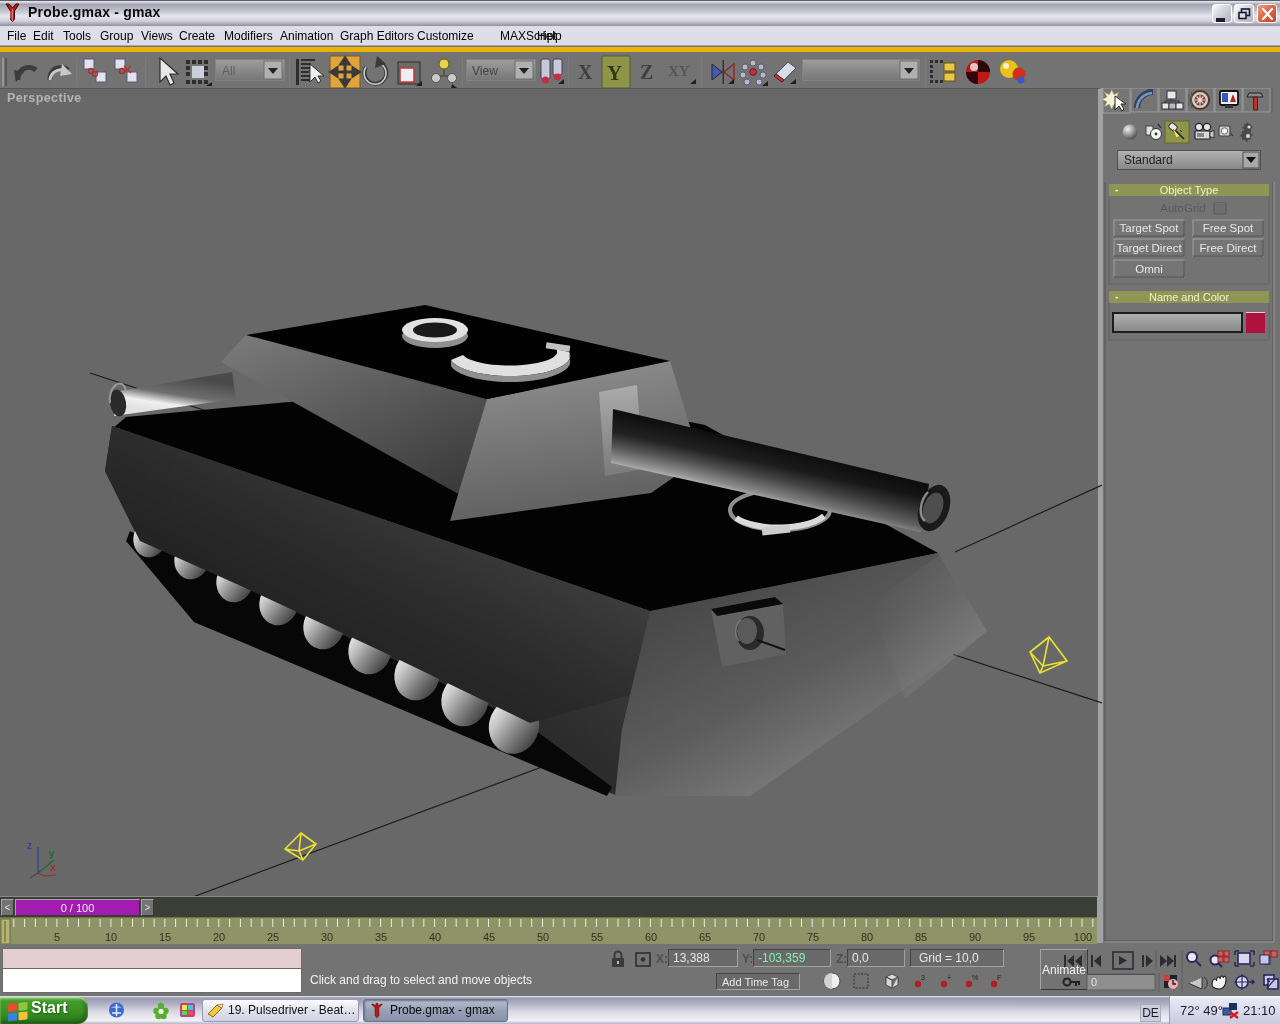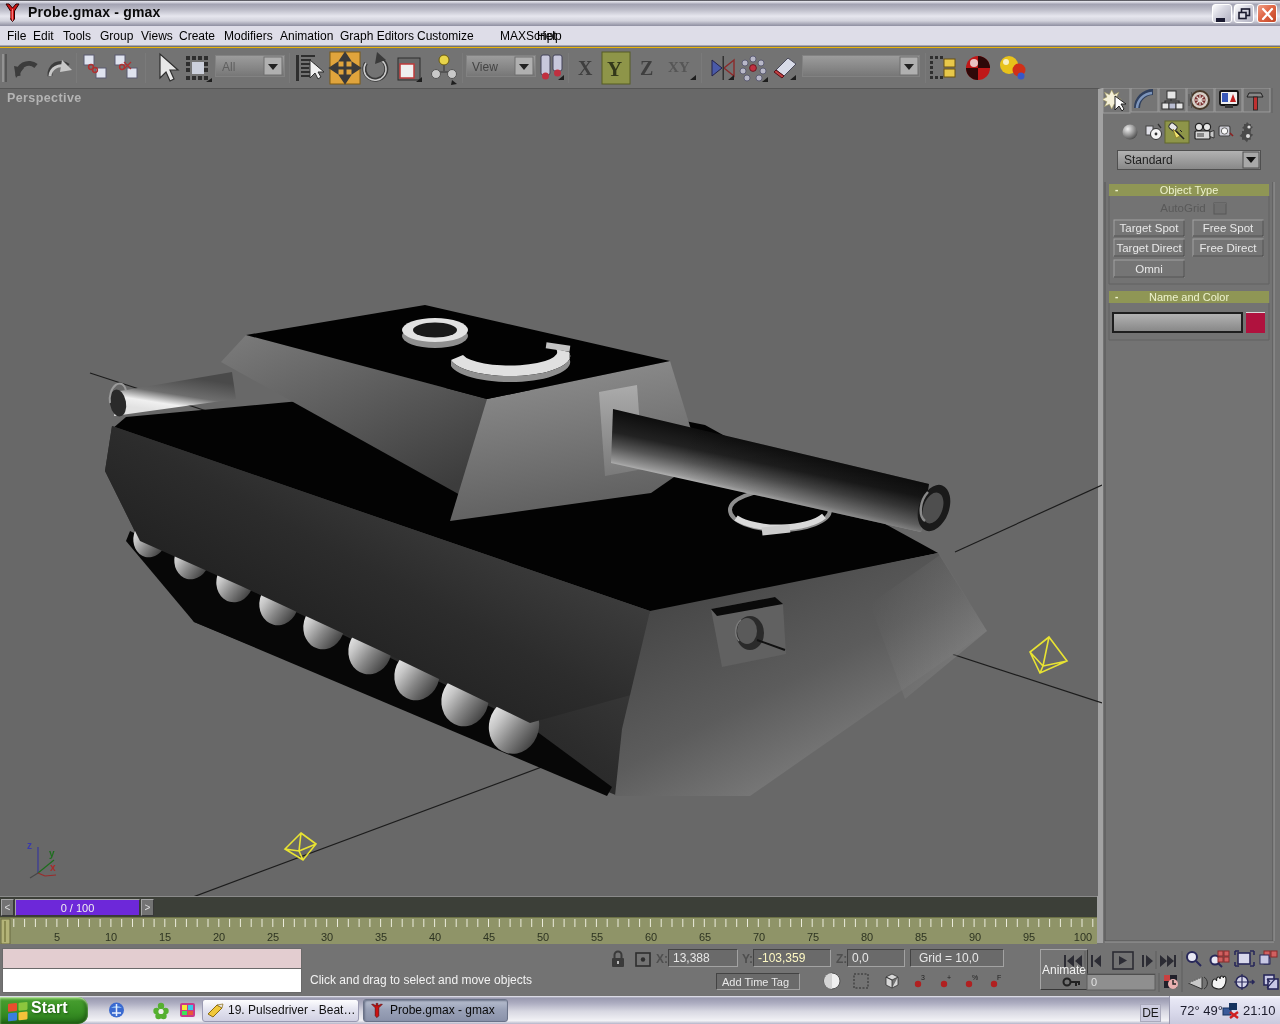--- a/index.html
+++ b/index.html
@@ -14,21 +14,21 @@
 #title-txt { left:28px; top:4px; font-size:14px; font-weight:bold; color:#0a0a0a; letter-spacing:0.2px; }
 .winbtn { top:4px; width:20px; height:19px; border-radius:3px; border:1px solid #fff; }
 .winbtn.sil { background:linear-gradient(135deg,#fdfdfe 0%,#d8d8e2 40%,#b0b0c0 100%); }
 #btn-close { background:linear-gradient(135deg,#f0a088 0%,#e06848 45%,#c24424 100%); }
 
 
 #menubar { left:0; top:26px; width:1280px; height:20px; background:#dedde8; border-bottom:1px solid #a8a6b4; font-size:12px; color:#000; }
 #menubar span { position:absolute; top:3px; }
 
 
-#toolbar { left:0; top:47px; width:1280px; height:41px; background:#737373; border-top:1px solid #eab308; }
+#toolbar { left:0; top:47px; width:1280px; height:41px; background:#737373; border-top:5px solid #eab308; }
 
 
 #viewport { left:0; top:88px; width:1102px; height:808px; background:#686868; border-top:1px solid #555555; border-right:4px solid #a2a2a2; }
 
 
 #panel { left:1102px; top:88px; width:178px; height:855px; background:#737373; border-left:1px solid #a2a2a2; }
 
 
 #timeslider { left:0; top:896px; width:1097px; height:21px; background:#3c3f38; border-top:1px solid #8a8a8a; }
 #ruler { left:0; top:917px; width:1097px; height:27px; background:#8f9468; border-top:1px solid #6e7347; }
@@ -559,21 +559,21 @@
       <rect x="9" y="224" width="131" height="21" fill="#1e1e1e"></rect>
       <rect x="11" y="226" width="127" height="17" fill="url(#fieldG)"></rect>
       <rect x="143" y="224" width="19" height="21" fill="#b0123e"></rect>
       <rect x="143" y="224" width="19" height="1" fill="#d8d8d8"></rect>
     </g>
   </svg>
   </div>
   <div class="abs" style="left:1097px;top:896px;width:5px;height:47px;background:#a2a2a2;"></div>
   <div id="timeslider" class="abs">
     <div class="abs raised" style="left:1px;top:2px;width:13px;height:17px;text-align:center;font-size:10px;color:#ddd;line-height:16px;">&lt;</div>
-    <div class="abs raised" style="left:15px;top:2px;width:125px;height:17px;text-align:center;font-size:11px;color:#f0f0f0;line-height:16px;background:#6d28d9;">0 / 100</div>
+    <div class="abs raised" style="left:15px;top:2px;width:125px;height:17px;text-align:center;font-size:11px;color:#f0f0f0;line-height:16px;background:#a21caf;">0 / 100</div>
     <div class="abs raised" style="left:141px;top:2px;width:13px;height:17px;text-align:center;font-size:10px;color:#ddd;line-height:16px;">&gt;</div>
   </div>
   <div id="ruler" class="abs">
     <svg width="1097" height="27" viewBox="0 0 1097 27">
       <g stroke="#ececdc" stroke-width="1">
 
         <path d="M3.0 1 V9 M13.8 1 V9 M24.6 1 V9 M35.4 1 V9 M46.2 1 V9 M56.9 1 V9 M67.7 1 V9 M78.5 1 V9 M89.3 1 V9 M100.1 1 V9 M110.9 1 V9 M121.7 1 V9 M132.5 1 V9 M143.3 1 V9 M154.1 1 V9 M164.8 1 V9 M175.6 1 V9 M186.4 1 V9 M197.2 1 V9 M208.0 1 V9 M218.8 1 V9 M229.6 1 V9 M240.4 1 V9 M251.2 1 V9 M262.0 1 V9 M272.8 1 V9 M283.5 1 V9 M294.3 1 V9 M305.1 1 V9 M315.9 1 V9 M326.7 1 V9 M337.5 1 V9 M348.3 1 V9 M359.1 1 V9 M369.9 1 V9 M380.6 1 V9 M391.4 1 V9 M402.2 1 V9 M413.0 1 V9 M423.8 1 V9 M434.6 1 V9 M445.4 1 V9 M456.2 1 V9 M467.0 1 V9 M477.8 1 V9 M488.5 1 V9 M499.3 1 V9 M510.1 1 V9 M520.9 1 V9 M531.7 1 V9 M542.5 1 V9 M553.3 1 V9 M564.1 1 V9 M574.9 1 V9 M585.7 1 V9 M596.4 1 V9 M607.2 1 V9 M618.0 1 V9 M628.8 1 V9 M639.6 1 V9 M650.4 1 V9 M661.2 1 V9 M672.0 1 V9 M682.8 1 V9 M693.6 1 V9 M704.3 1 V9 M715.1 1 V9 M725.9 1 V9 M736.7 1 V9 M747.5 1 V9 M758.3 1 V9 M769.1 1 V9 M779.9 1 V9 M790.7 1 V9 M801.5 1 V9 M812.2 1 V9 M823.0 1 V9 M833.8 1 V9 M844.6 1 V9 M855.4 1 V9 M866.2 1 V9 M877.0 1 V9 M887.8 1 V9 M898.6 1 V9 M909.4 1 V9 M920.1 1 V9 M930.9 1 V9 M941.7 1 V9 M952.5 1 V9 M963.3 1 V9 M974.1 1 V9 M984.9 1 V9 M995.7 1 V9 M1006.5 1 V9 M1017.3 1 V9 M1028.0 1 V9 M1038.8 1 V9 M1049.6 1 V9 M1060.4 1 V9 M1071.2 1 V9 M1082.0 1 V9 M1092.8 1 V9"></path>
       </g>
       <g font-size="11" fill="#2e3422" text-anchor="middle" font-family="Liberation Sans">
         <text x="57" y="23">5</text>
@@ -611,21 +611,21 @@
     <svg class="abs" style="left:610px;top:5px;" width="46" height="20" viewBox="0 0 46 20">
       <rect x="2" y="9" width="12" height="9" rx="1" fill="#3a3a3a"></rect>
       <path d="M4.5 9 V6 a3.5 3.5 0 0 1 7 0 V9" fill="none" stroke="#3a3a3a" stroke-width="2"></path>
       <rect x="7" y="12" width="2" height="3" fill="#bbb"></rect>
       <rect x="26" y="4" width="14" height="13" fill="none" stroke="#2e2e2e" stroke-width="1.6"></rect>
       <circle cx="33" cy="10.5" r="2.2" fill="#2e2e2e"></circle>
     </svg>
     <span class="abs" style="left:656px;top:8px;font-size:12px;color:#4f4f4f;font-weight:bold;">X:</span>
     <div class="abs sunken" style="left:668px;top:5px;width:70px;height:18px;color:#e8e8e8;font-size:12px;line-height:17px;padding-left:4px;">13,388</div>
     <span class="abs" style="left:742px;top:8px;font-size:12px;color:#4f4f4f;font-weight:bold;">Y:</span>
-    <div class="abs sunken" style="left:753px;top:5px;width:78px;height:18px;color:#fef9c3;font-size:12px;line-height:17px;padding-left:4px;">-103,359</div>
+    <div class="abs sunken" style="left:753px;top:5px;width:78px;height:18px;color:#86efac;font-size:12px;line-height:17px;padding-left:4px;">-103,359</div>
     <span class="abs" style="left:836px;top:8px;font-size:12px;color:#4f4f4f;font-weight:bold;">Z:</span>
     <div class="abs sunken" style="left:847px;top:5px;width:58px;height:18px;color:#e8e8e8;font-size:12px;line-height:17px;padding-left:4px;">0,0</div>
     <div class="abs sunken" style="left:910px;top:5px;width:94px;height:18px;color:#e8e8e8;font-size:12px;line-height:17px;padding-left:8px;">Grid = 10,0</div>
 
     <div class="abs sunken" style="left:716px;top:29px;width:84px;height:17px;color:#e8e8e8;font-size:11px;line-height:16px;padding-left:5px;">Add Time Tag</div>
 
     <svg class="abs" style="left:820px;top:28px;" width="188" height="20" viewBox="0 0 188 20">
       <circle cx="12" cy="9" r="8" fill="#f0f0f0" stroke="#555"></circle>
       <path d="M12 1 A8 8 0 0 0 12 17" fill="#d4d4d4"></path>
       <g fill="none" stroke="#2e2e2e" stroke-dasharray="2 1.5">

